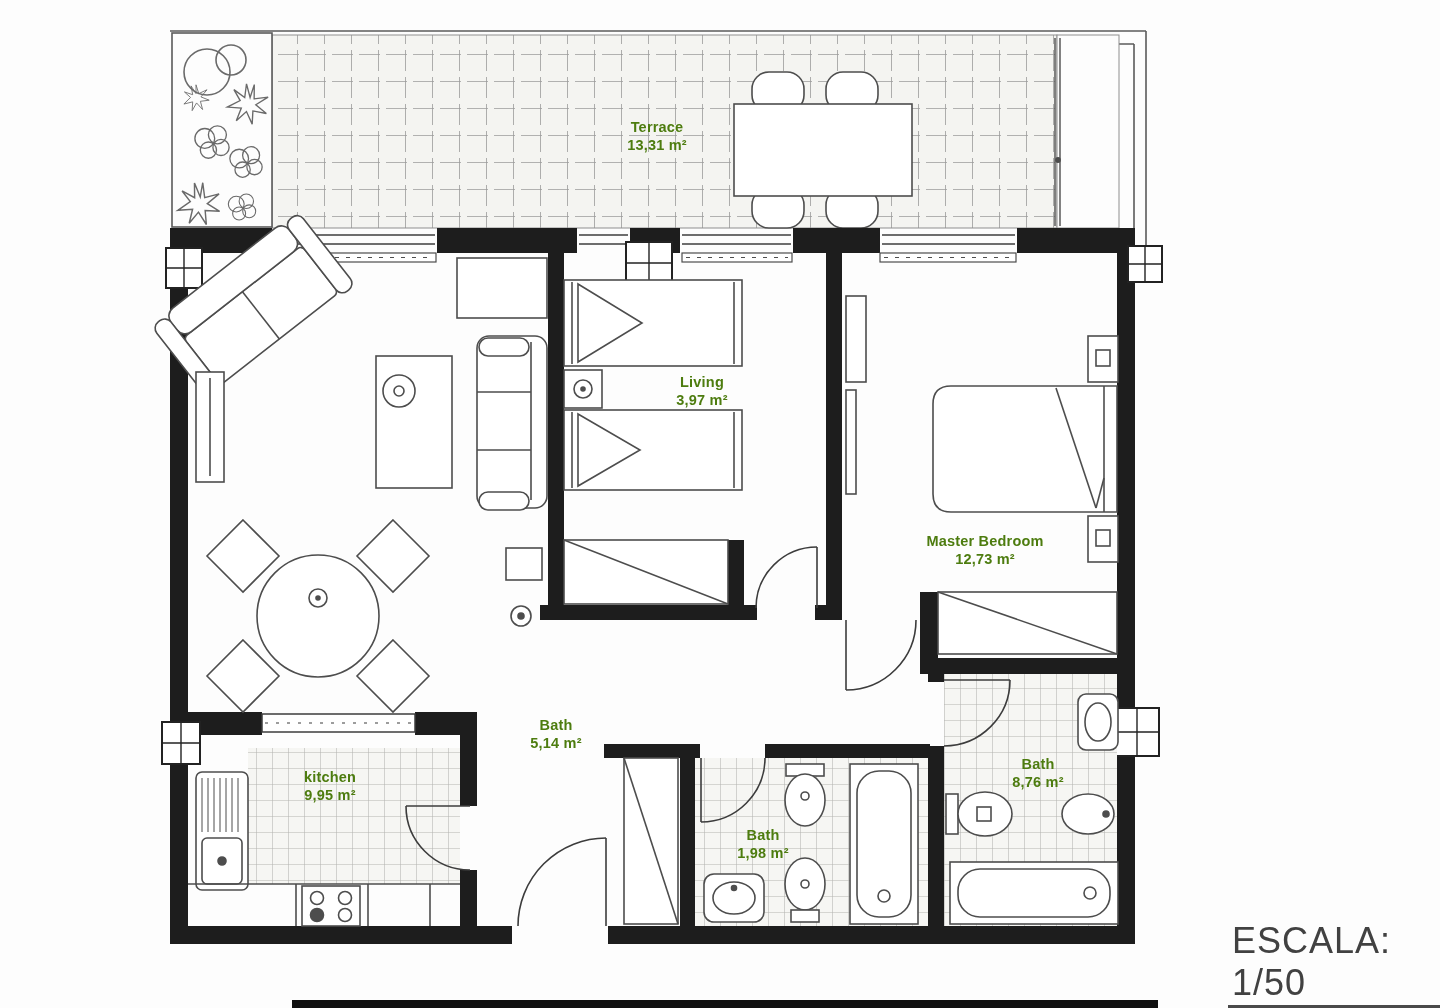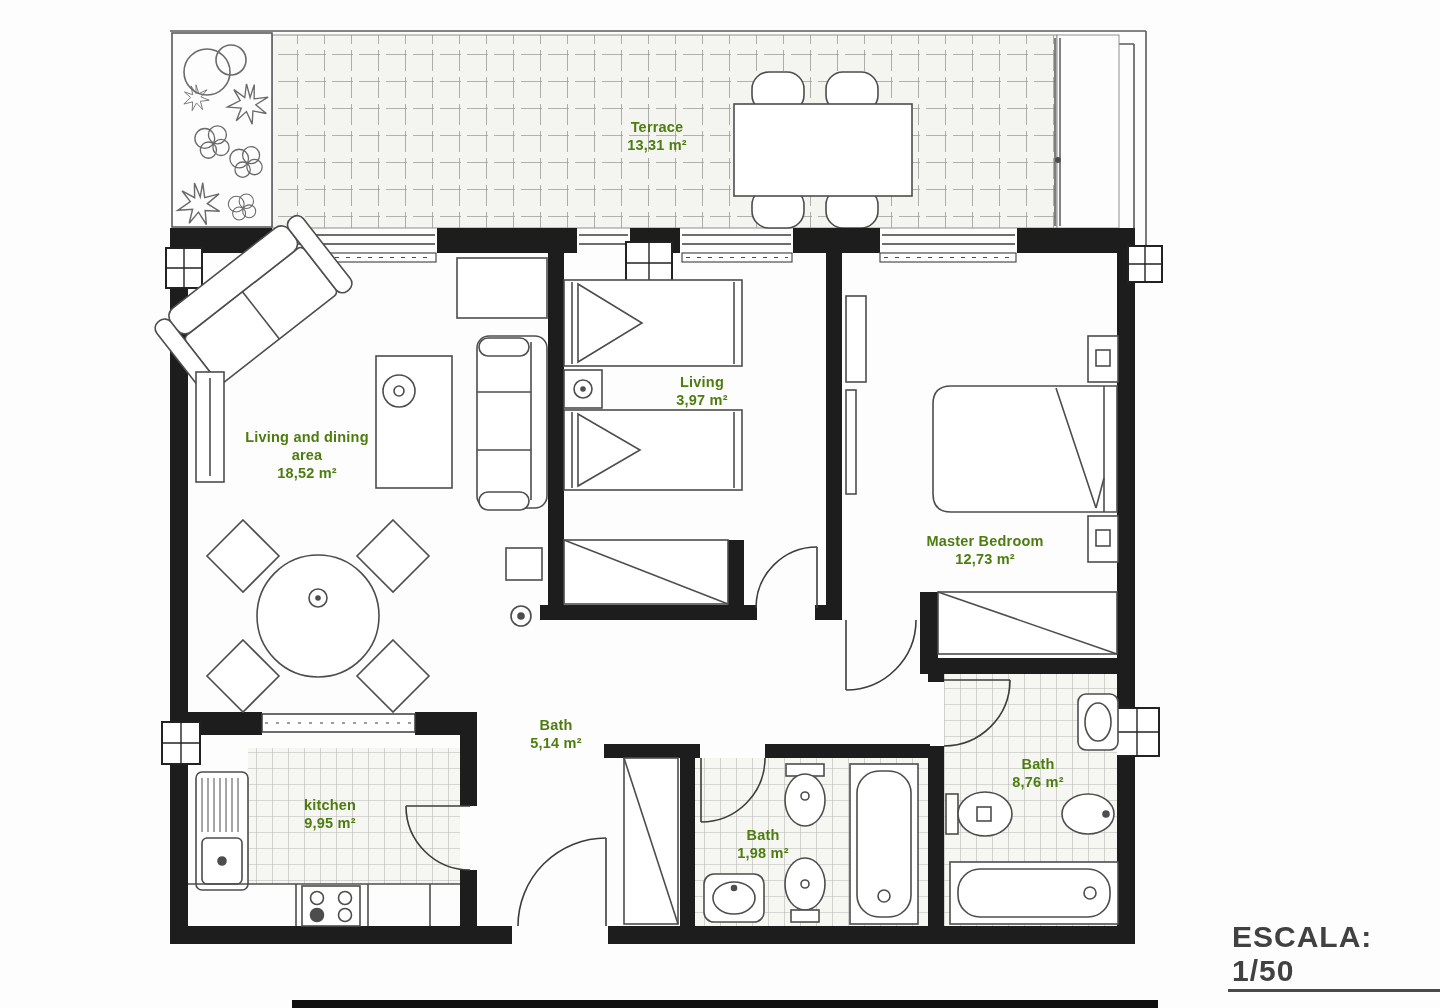--- a/index.html
+++ b/index.html
@@ -3,23 +3,23 @@
 <meta charset="utf-8">
 <style>
   html,body{margin:0;padding:0;background:#fff;}
   #stage{position:relative;width:1440px;height:1008px;background:#fdfdfd;overflow:hidden;
          font-family:"Liberation Sans",sans-serif;}
   #plan-svg{position:absolute;left:0;top:0;}
   .room-label{position:absolute;transform:translateX(-50%);text-align:center;
               font-weight:bold;font-size:14.5px;line-height:18px;color:#4d7c0f;
               letter-spacing:.2px;white-space:nowrap;}
   .room-label span{display:block;}
-  .scale-label{position:absolute;left:1228px;top:920px;font-size:30px;color:#414141;
+  .scale-label{position:absolute;left:1228px;top:920px;font-size:36px;color:#414141;
                letter-spacing:1px;border-bottom:3px solid #4a4a4a;padding:0 4px 1px 4px;
-               font-weight:700;}
+               font-weight:400;}
 </style>
 </head>
 <body>
 
 <div id="stage">
 
 <svg id="plan-svg" width="1440" height="1008" viewBox="0 0 1440 1008">
   <defs>
     <pattern id="tLarge" width="27" height="27" patternUnits="userSpaceOnUse">
       <rect width="27" height="27" fill="#f4f4f1"></rect>
@@ -367,42 +367,37 @@
   </g>
 
   <rect x="292" y="1000" width="866" height="8" fill="#101010"></rect>
 </svg>
 
 <div class="room-label" style="left:657px;top:118px">
   <span>Terrace</span>
   <span>13,31 m²</span>
 </div>
 
-<div class="room-label" style="left:307px;top:428px">
-  <span>Living and dining</span>
-  <span>area</span>
-  <span>18,52 m²</span>
-</div>
 
 <div class="room-label" style="left:702px;top:373px">
   <span>Living</span>
   <span>3,97 m²</span>
 </div>
 
 <div class="room-label" style="left:985px;top:532px">
   <span>Master Bedroom</span>
   <span>12,73 m²</span>
 </div>
 
 <div class="room-label" style="left:556px;top:716px">
   <span>Bath</span>
   <span>5,14 m²</span>
 </div>
 
-<div class="room-label" style="left:330px;top:796px">
+<div class="room-label" style="left:330px;top:768px">
   <span>kitchen</span>
   <span>9,95 m²</span>
 </div>
 
 <div class="room-label" style="left:763px;top:826px">
   <span>Bath</span>
   <span>1,98 m²</span>
 </div>
 
 <div class="room-label" style="left:1038px;top:755px">

